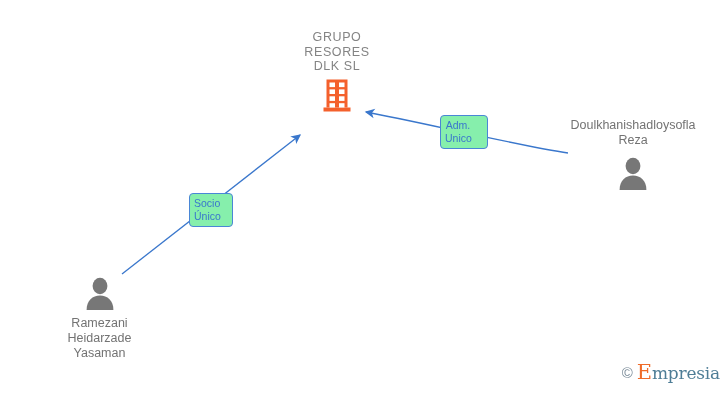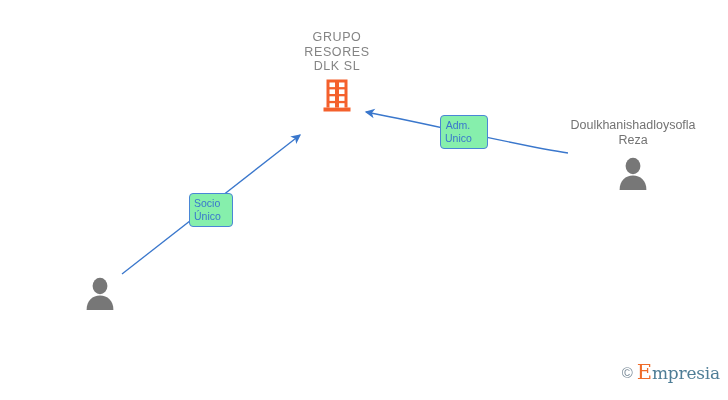--- a/index.html
+++ b/index.html
@@ -173,20 +173,23 @@
     </div>
   </div>
 
   <div class="person-node left">
     <div class="person-icon-wrap">
       <svg width="34" height="34" viewBox="0 0 34 34" xmlns="http://www.w3.org/2000/svg">
         <ellipse cx="17" cy="10" rx="7.4" ry="8.3" fill="#777777"></ellipse>
         <path d="M3.6,34 C3.6,24.6 9.6,19.6 17,19.6 C24.4,19.6 30.4,24.6 30.4,34 Z" fill="#777777"></path>
       </svg>
     </div>
+    <div class="person-name">Ramezani
+Heidarzade
+Yasaman</div>
   </div>
 
   <div class="person-node right">
     <div class="person-name">Doulkhanishadloysofla
 Reza</div>
     <div class="person-icon-wrap">
       <svg width="34" height="34" viewBox="0 0 34 34" xmlns="http://www.w3.org/2000/svg">
         <ellipse cx="17" cy="10" rx="7.4" ry="8.3" fill="#777777"></ellipse>
         <path d="M3.6,34 C3.6,24.6 9.6,19.6 17,19.6 C24.4,19.6 30.4,24.6 30.4,34 Z" fill="#777777"></path>
       </svg>

